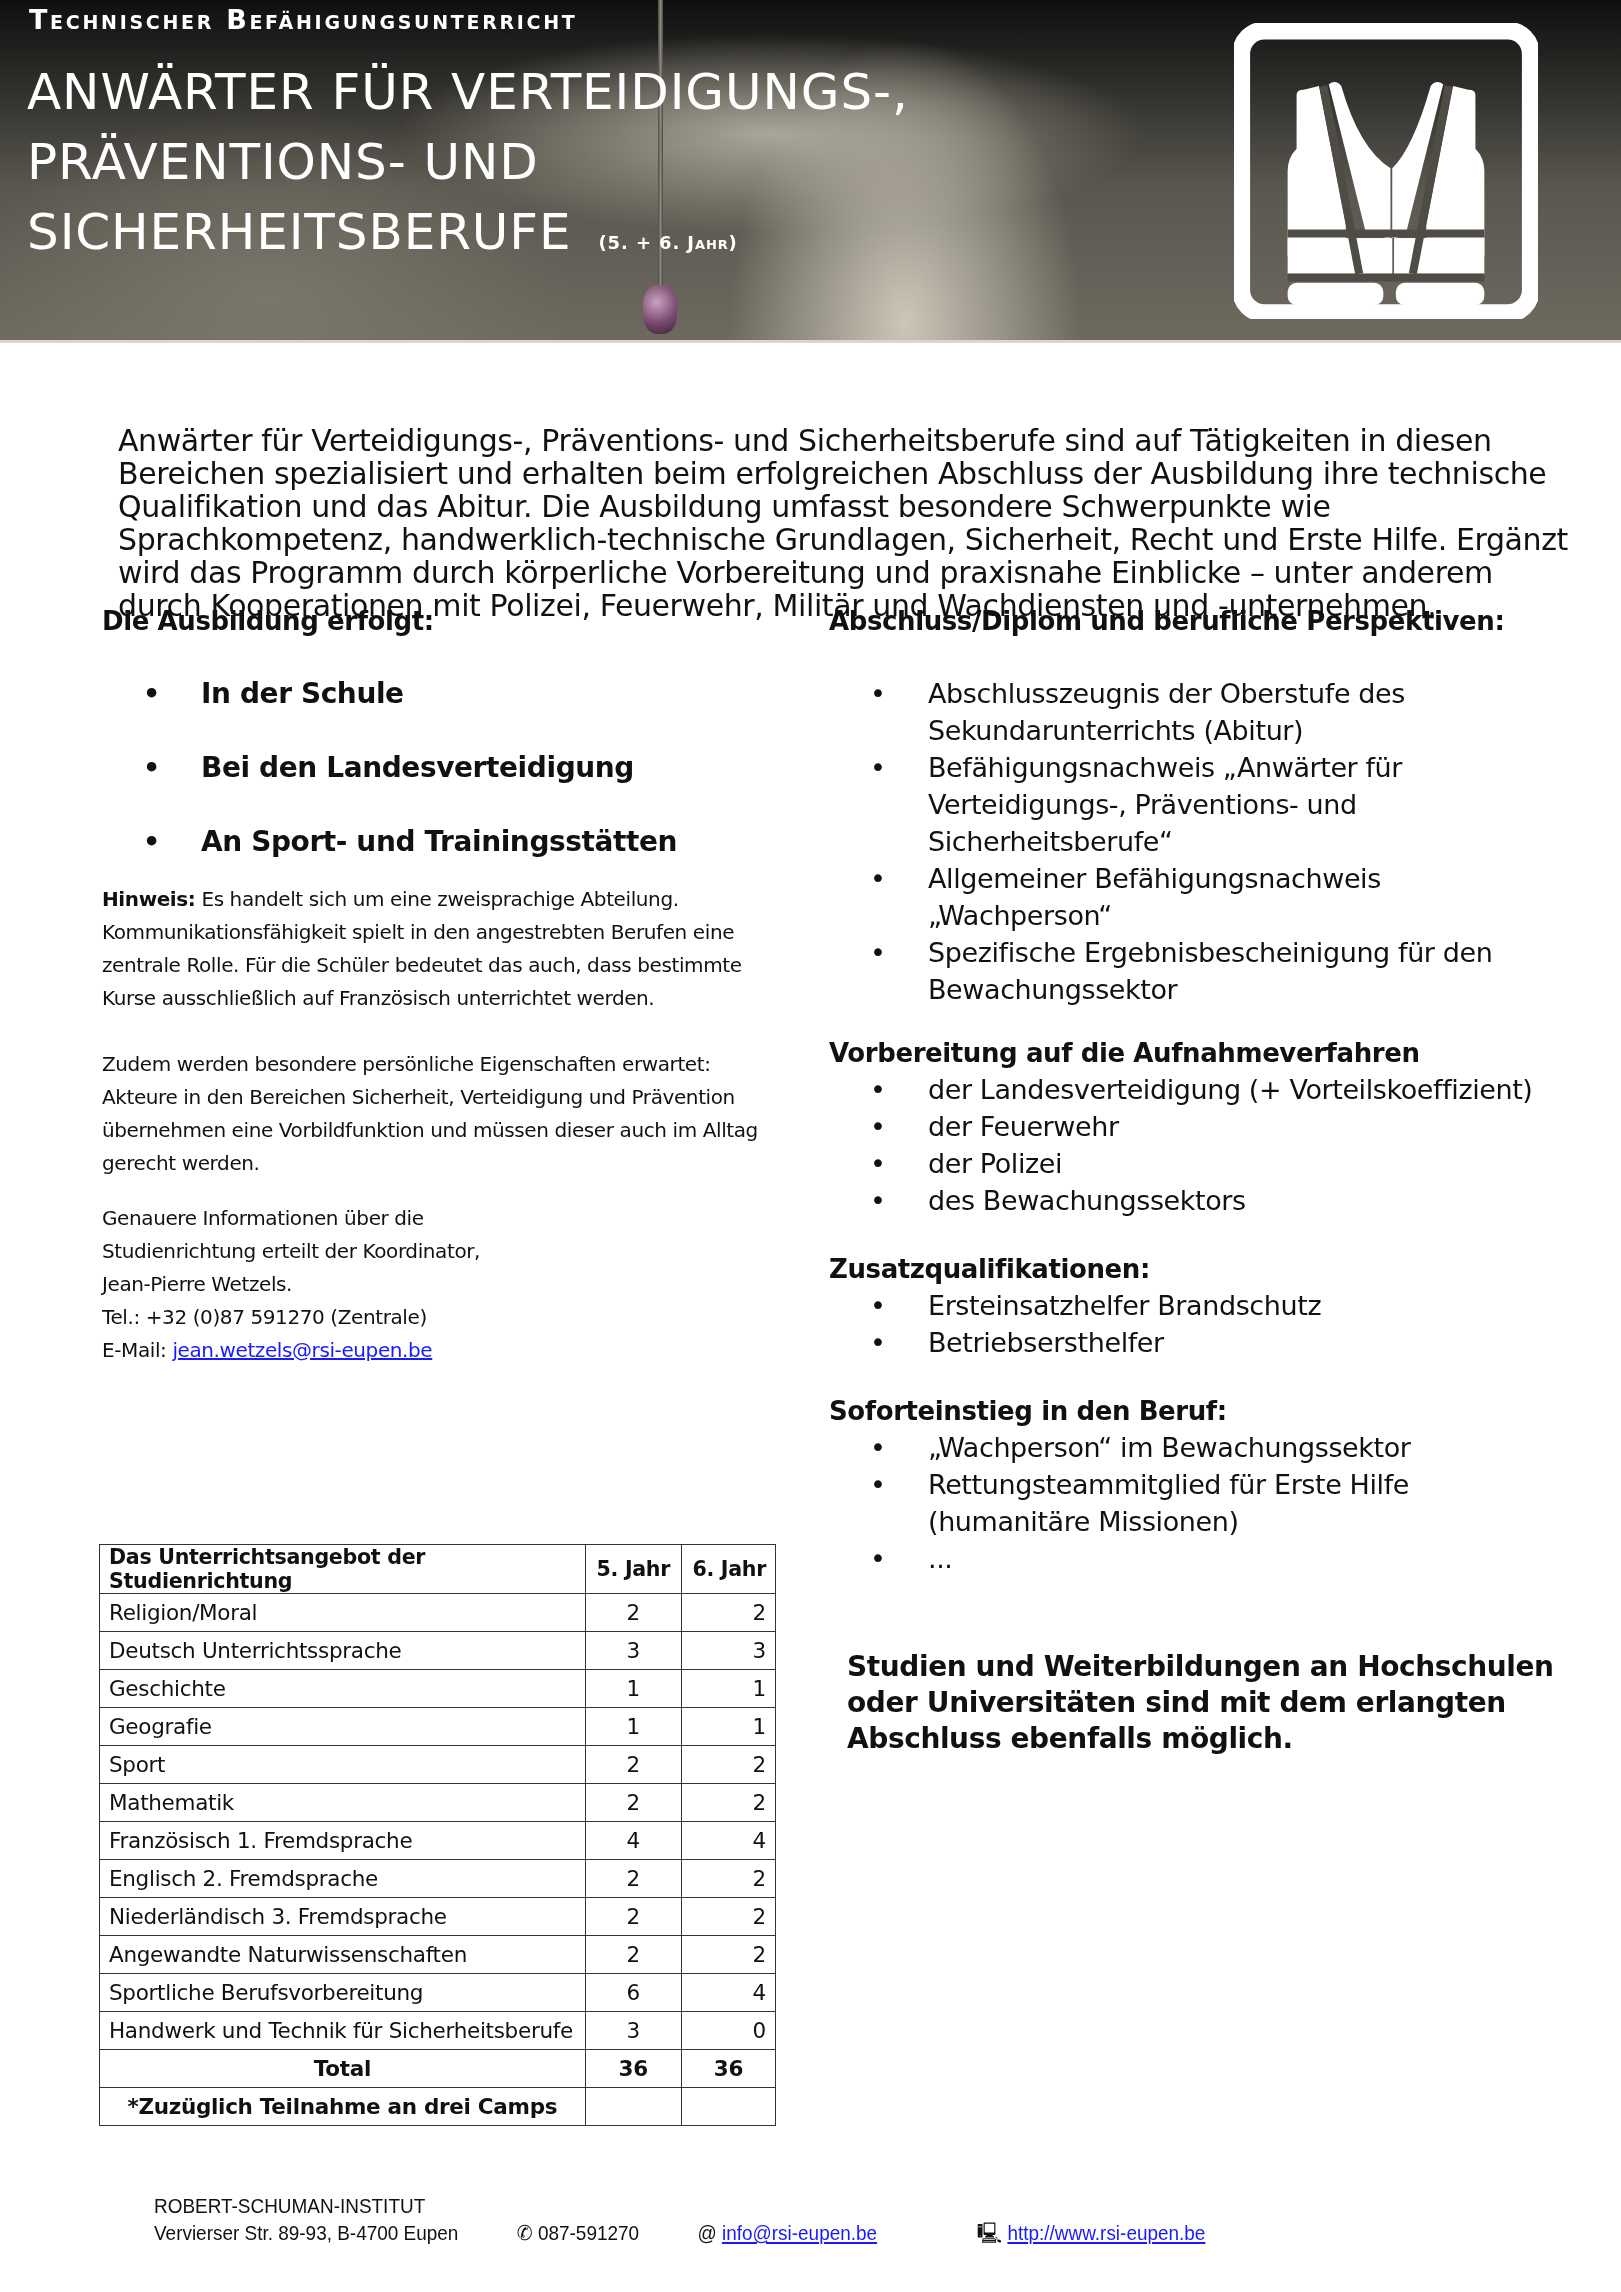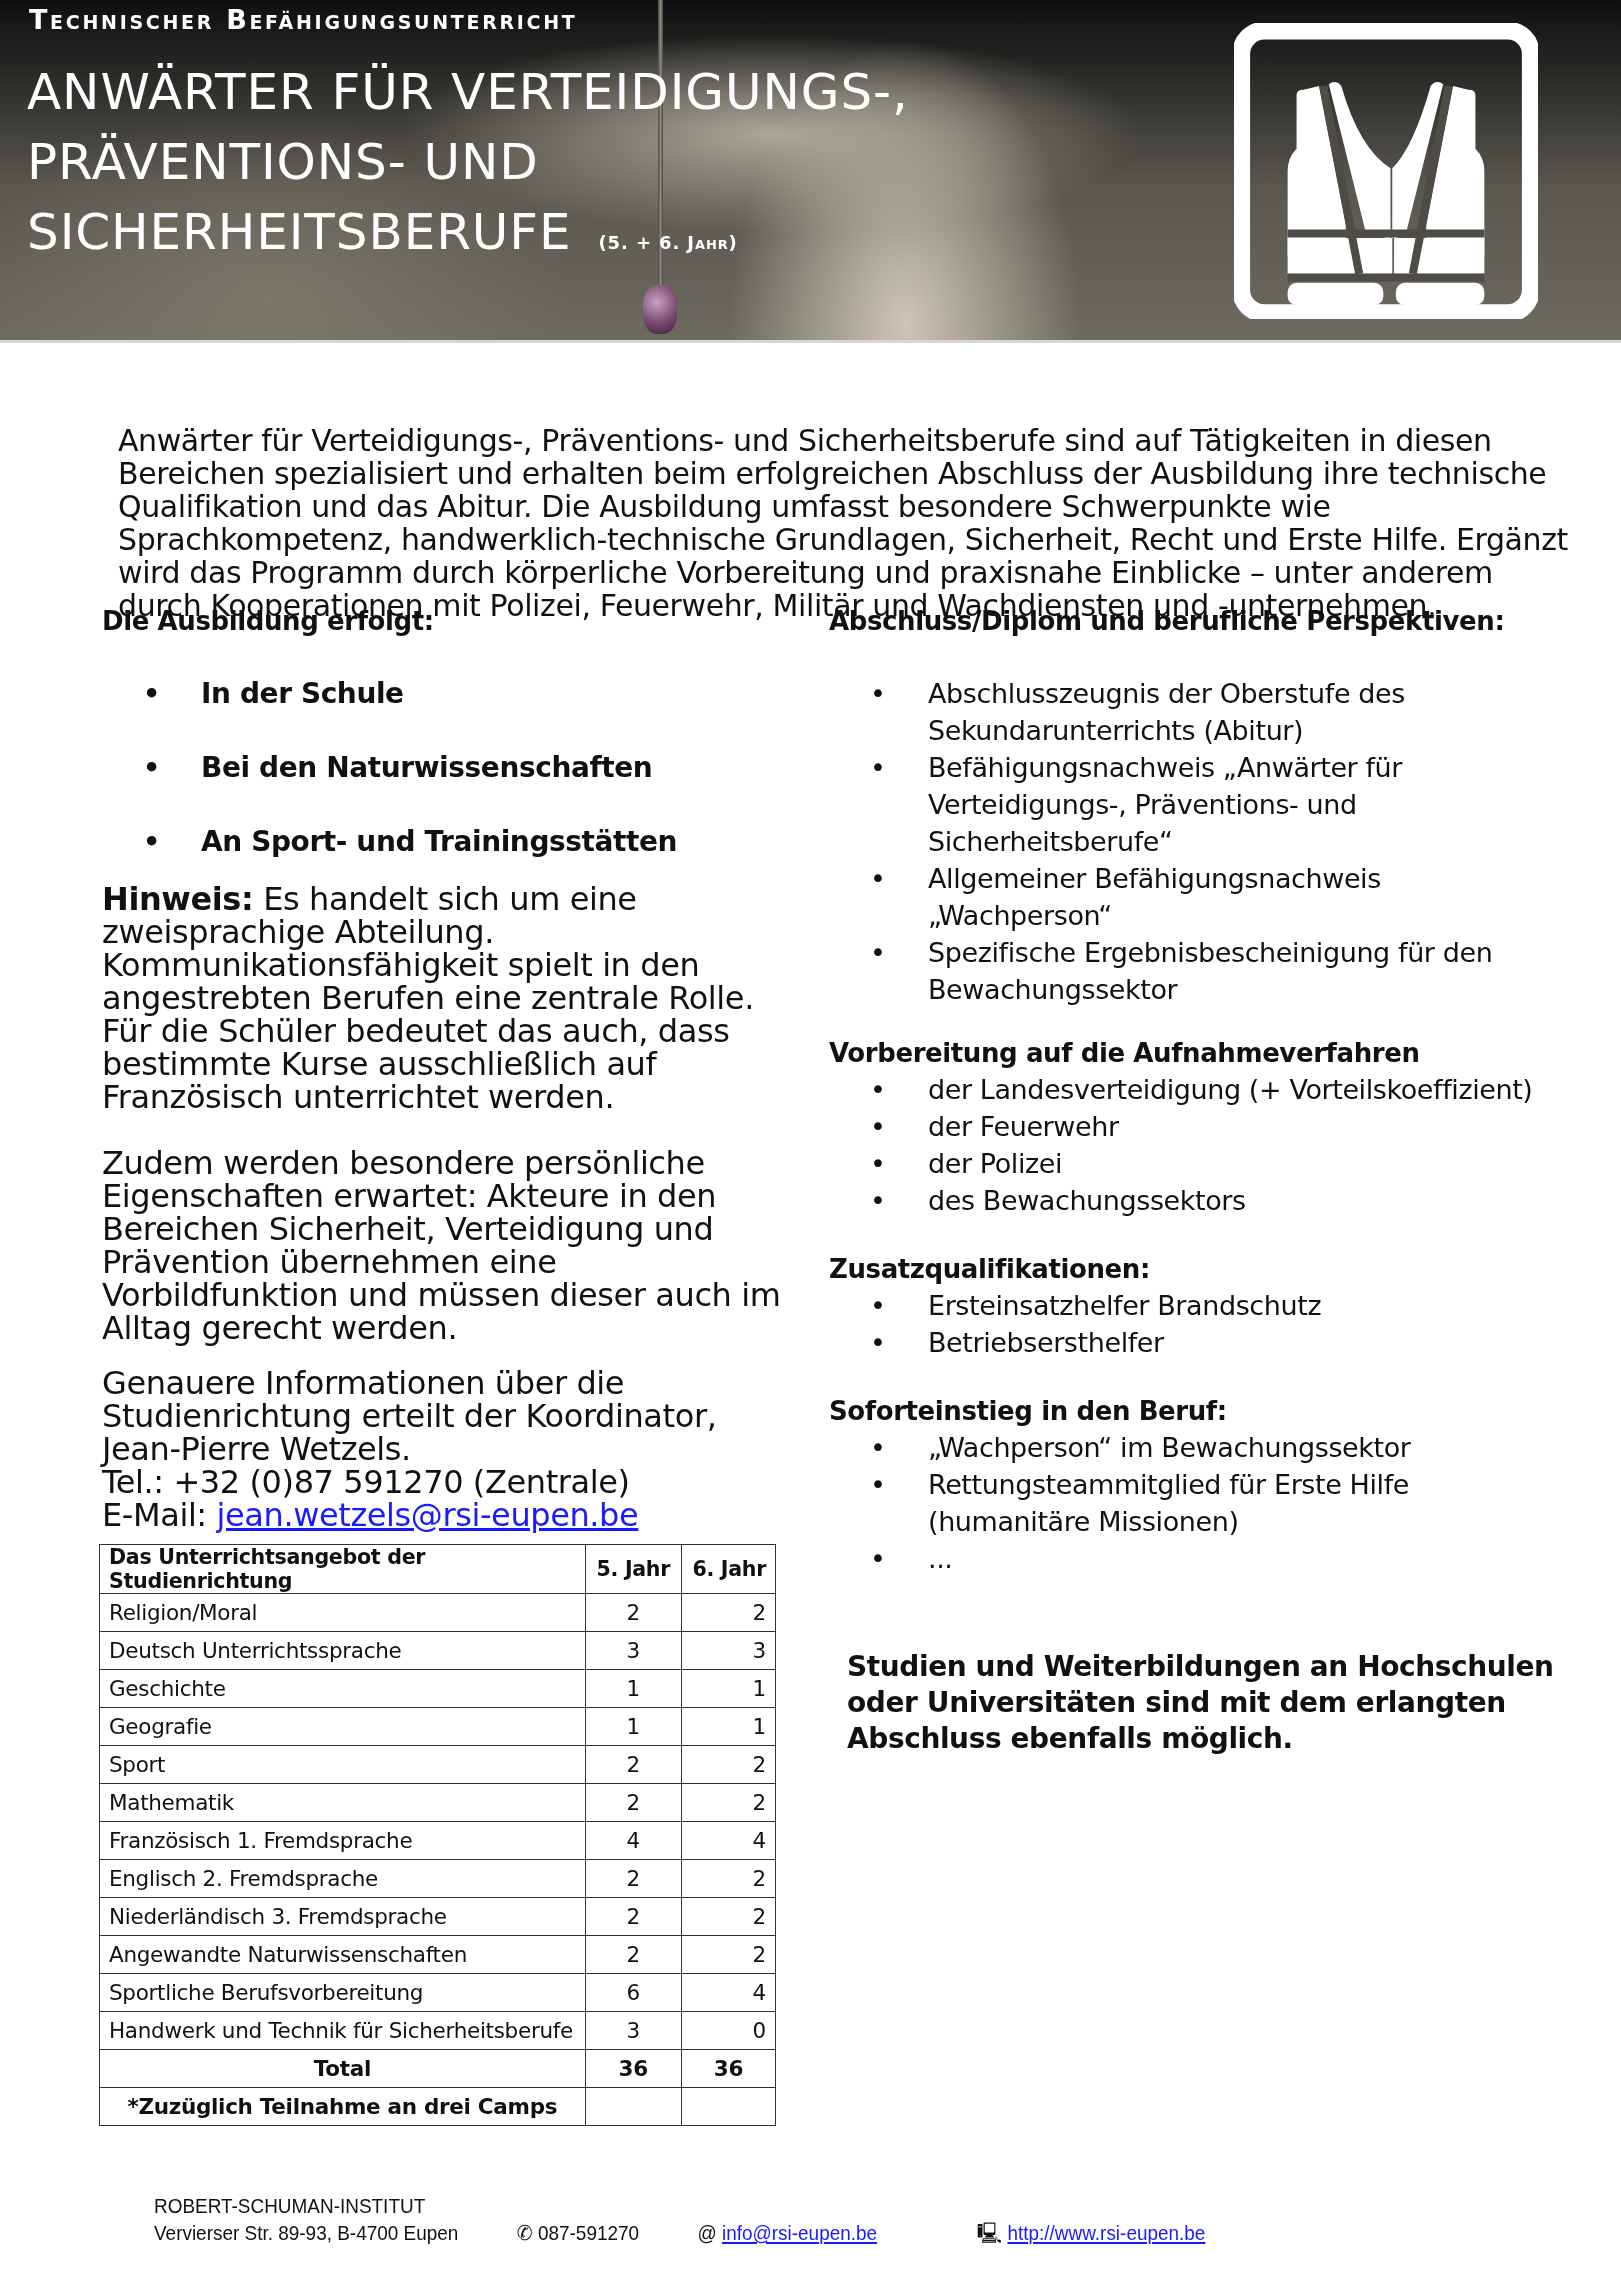--- a/index.html
+++ b/index.html
@@ -31,21 +31,21 @@
 
   
   .col-left { position: absolute; left: 102px; top: 603px; width: 681px; }
   .col-right { position: absolute; left: 829px; top: 603px; width: 734px; }
   .h-bold { font-weight: bold; font-size: 26px; line-height: 36px; letter-spacing: -0.4px; margin: 0; }
   .bullets { list-style: none; margin: 0; padding: 0; }
   .bullets li { position: relative; padding-left: 99px; font-size: 27px; line-height: 37px; letter-spacing: -0.4px; }
   .bullets li .dot { position: absolute; left: 41px; top: 0; font-size: 27px; }
   .bold-bullets li { font-weight: bold; font-size: 28px; margin-top: 37px; line-height: 37px; }
   .bold-bullets li:first-child { margin-top: 36px; }
-  .para { font-size: 32px; line-height: 33px; letter-spacing: -0.4px; margin: 0; }
+  .para { font-size: 20px; line-height: 33px; letter-spacing: -0.4px; margin: 0; }
   .link { color: #1a1aff; text-decoration: underline; }
 
   
   .subjects { position: absolute; left: 99px; top: 1544px; border-collapse: collapse; width: 677px;
     font-family: "DejaVu Sans", sans-serif; }
   .subjects td, .subjects th { border: 1.8px solid #333; font-size: 21.5px; height: 37px; padding: 0 9px; letter-spacing: -0.3px; }
   .subjects th { font-weight: bold; font-size: 20.6px; height: 39px; }
   .subjects .c1 { width: 466px; text-align: left; }
   .subjects .c2 { width: 77px; text-align: center; }
   .subjects .c3 { width: 75px; text-align: right; }
@@ -91,21 +91,21 @@
   </svg>
   <div class="banner-bottom-line"></div>
 </div>
 
 <p class="intro">Anwärter für Verteidigungs-, Präventions- und Sicherheitsberufe sind auf Tätigkeiten in diesen Bereichen spezialisiert und erhalten beim erfolgreichen Abschluss der Ausbildung ihre technische Qualifikation und das Abitur. Die Ausbildung umfasst besondere Schwerpunkte wie Sprachkompetenz, handwerklich-technische Grundlagen, Sicherheit, Recht und Erste Hilfe. Ergänzt wird das Programm durch körperliche Vorbereitung und praxisnahe Einblicke – unter anderem durch Kooperationen mit Polizei, Feuerwehr, Militär und Wachdiensten und -unternehmen.</p>
 
 <div class="col-left">
   <h3 class="h-bold">Die Ausbildung erfolgt:</h3>
   <ul class="bullets bold-bullets">
     <li><span class="dot">•</span><span>In der Schule</span></li>
-    <li><span class="dot">•</span><span>Bei den Naturwissenschaften</span></li>
+    <li><span class="dot">•</span><span>Bei den Landesverteidigung</span></li>
     <li><span class="dot">•</span><span>An Sport- und Trainingsstätten</span></li>
   </ul>
 
   <p class="para" style="margin-top:23px"><b>Hinweis:</b><span> Es handelt sich um eine zweisprachige Abteilung.</span></p>
   <p class="para">Kommunikationsfähigkeit spielt in den angestrebten Berufen eine zentrale Rolle. Für die Schüler bedeutet das auch, dass bestimmte Kurse ausschließlich auf Französisch unterrichtet werden.</p>
   <p class="para" style="margin-top:33px">Zudem werden besondere persönliche Eigenschaften erwartet: Akteure in den Bereichen Sicherheit, Verteidigung und Prävention übernehmen eine Vorbildfunktion und müssen dieser auch im Alltag gerecht werden.</p>
 
   <div class="para" style="margin-top:21.5px">
     <div>Genauere Informationen über die</div>
     <div>Studienrichtung erteilt der Koordinator,</div>

